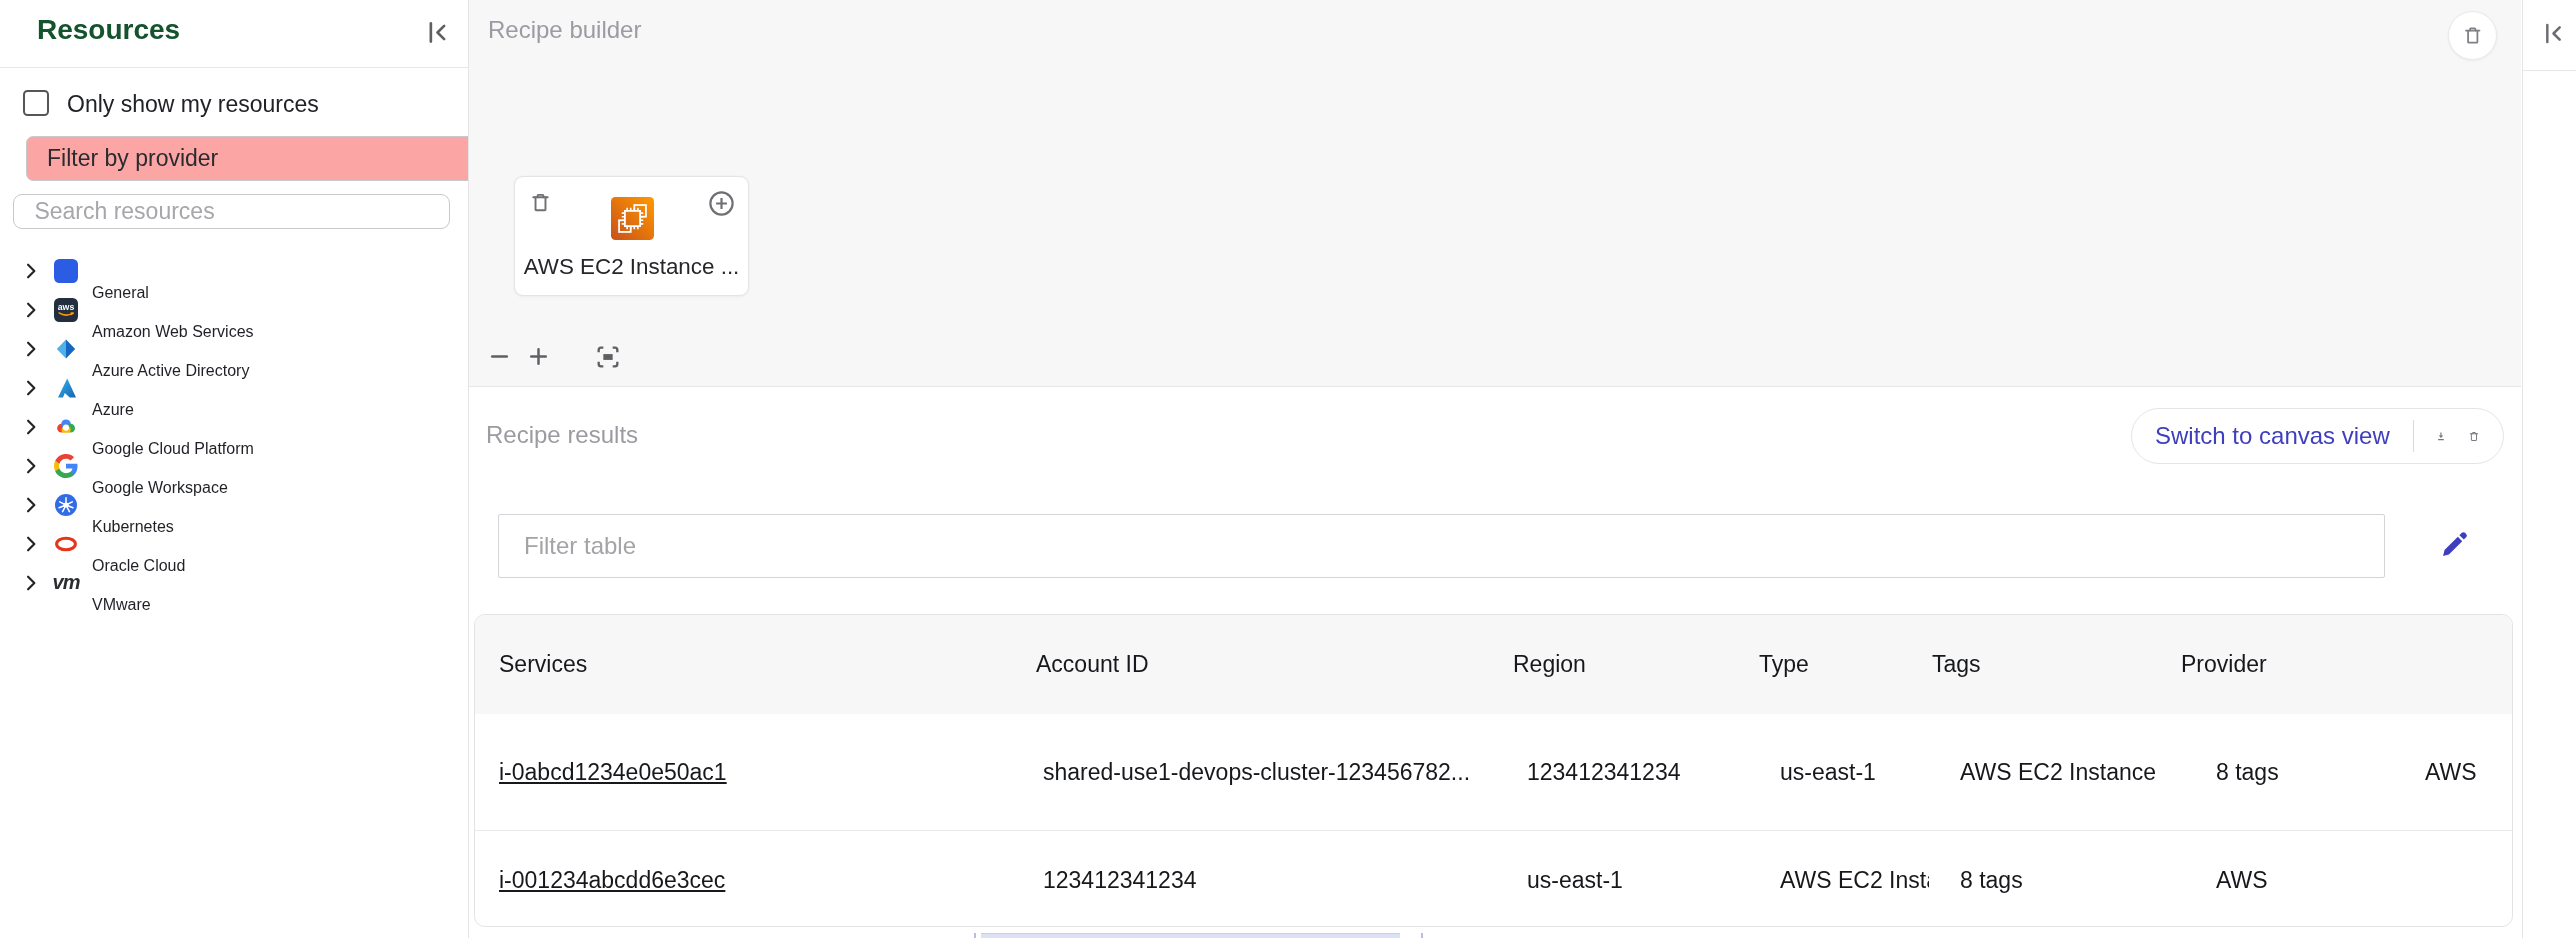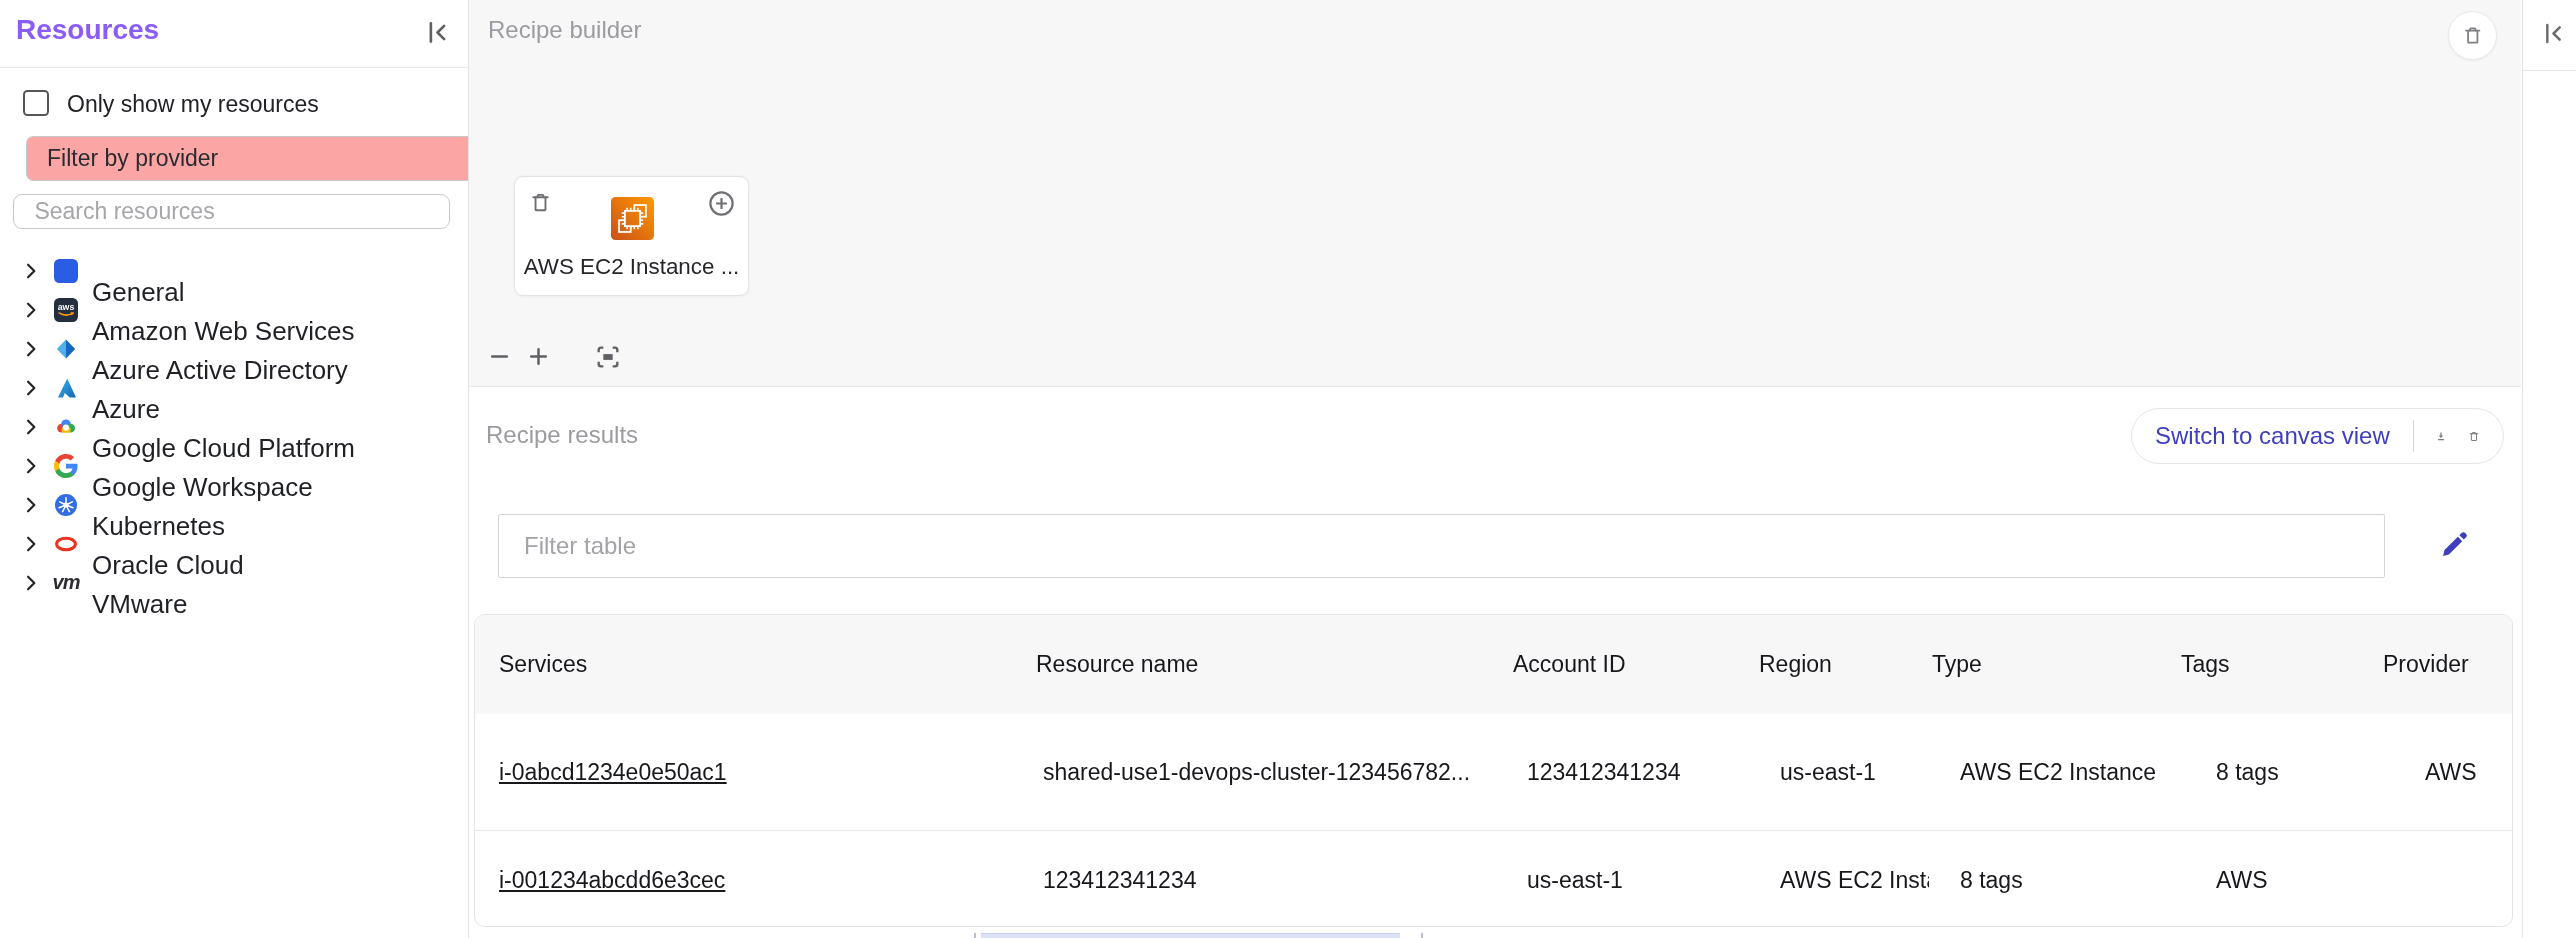--- a/index.html
+++ b/index.html
@@ -2,35 +2,35 @@
 <html style="font-size:14.3px"><head>
 <meta charset="utf-8">
 <style>
   * { margin:0; padding:0; box-sizing:border-box; }
   html,body { width:2576px; height:939px; background:#ffffff; }
   body { font-family:"Liberation Sans", sans-serif; color:#1b1c20; position:relative; overflow:hidden; }
   .abs { position:absolute; }
 
   
   #sidebar { left:0; top:0; width:468px; height:939px; background:#fff; }
-  .sb-title { left:16px; top:14.3px; font-size:28px; font-weight:700; color:#8b5cf6; }
+  .sb-title { left:37px; top:14.3px; font-size:28px; font-weight:700; color:#14532d; }
   .sb-collapse { left:423px; top:18px; width:29px; height:29px; color:#5f6064; cursor:pointer; }
   .sb-divider { left:0; top:67px; width:468px; height:0.9px; background:#e7e7e9; }
   .checkbox { left:23px; top:90px; width:26px; height:26px; border:2.2px solid #55565a; border-radius:4.5px; background:#fff; }
   .checkbox-label { left:67px; top:91px; font-size:23px; color:#212227; line-height:26px; }
   .select { left:26px; top:136px; width:498px; height:45px; border:0.9px solid #c9c9cd; border-radius:7.2px; background:#fca5a5; display:flex; align-items:center; padding:0 20px; font-size:23px; color:#2a2b30; }
   .select .caret { margin-left:auto; width:0; height:0; border-left:8px solid transparent; border-right:8px solid transparent; border-top:10px solid #55565a; }
   .search { left:13.4px; top:194px; width:437px; height:35px; border:0.9px solid #c9c9cd; border-radius:9px; background:#fff; font-size:23px; color:#212227; padding:0 20px; font-family:"Liberation Sans", sans-serif; outline:none; }
   .search::placeholder { color:#a6a6ab; }
 
   .tree { left:0; top:251px; width:468px; }
   .tree-item { position:relative; height:39px; display:flex; align-items:center; cursor:pointer; }
   .tree-chevron { position:absolute; left:20.6px; width:20px; height:20px; color:#232428; }
   .tree-ico { position:absolute; left:54px; width:24px; height:24px; display:flex; align-items:center; justify-content:center; }
-  .tree-label { position:absolute; left:92px; font-size:26px; color:#1f2126; white-space:nowrap;margin-top:44px; }
+  .tree-label { position:absolute; left:92px; font-size:16px; color:#1f2126; white-space:nowrap;margin-top:44px; }
 
   .tile { width:24px; height:24px; border-radius:5.4px; }
   .tile.general { background:#2b5ce4; }
   .tile.aws { background:#232f3e; position:relative; }
   .vmware-txt { font-size:20px; font-weight:700; font-style:italic; letter-spacing:-0.9px; color:#2c2d31; }
 
   
   #v-divider-left { left:468px; top:0; width:0.9px; height:939px; background:#e4e4e6; }
   #canvas-bg { left:469px; top:0; width:2052px; height:386px; background:#f7f7f8; }
   #section-divider { left:469px; top:386px; width:2052px; height:0.9px; background:#e7e7e9; }
@@ -359,21 +359,20 @@
 <input id="filter-input" class="abs" placeholder="Filter table" style="">
 <div id="edit-btn" class="abs">
   <svg viewBox="0 0 24 24" fill="currentColor">
       <path d="M3.6 20.4l1-4.1L14 6.9l3.1 3.1-9.4 9.4zM15.1 5.8l1.5-1.5a1.9 1.9 0 0 1 2.7 0l.4.4a1.9 1.9 0 0 1 0 2.7l-1.5 1.5z"></path>
     </svg>
 </div>
 
 <div id="table-card" class="abs">
   <div id="thead" class="trow">
     <div>Services</div>
-    <div>Resource name</div>
     <div>Account ID</div>
     <div>Region</div>
     <div>Type</div>
     <div>Tags</div>
     <div>Provider</div>
   </div>
 
   <div class="trow drow">
     <div><span class="cell-link">i-0abcd1234e0e50ac1</span></div>
     <div>shared-use1-devops-cluster-123456782...</div>

